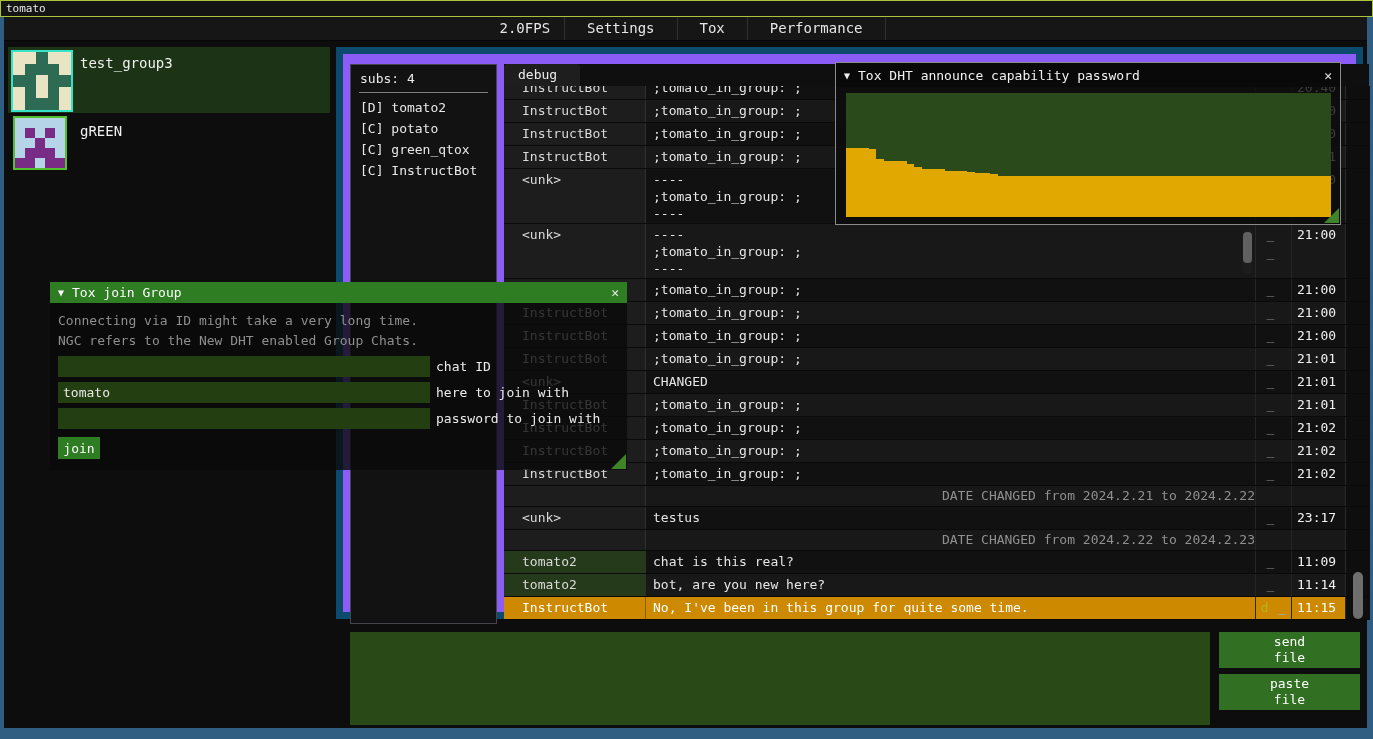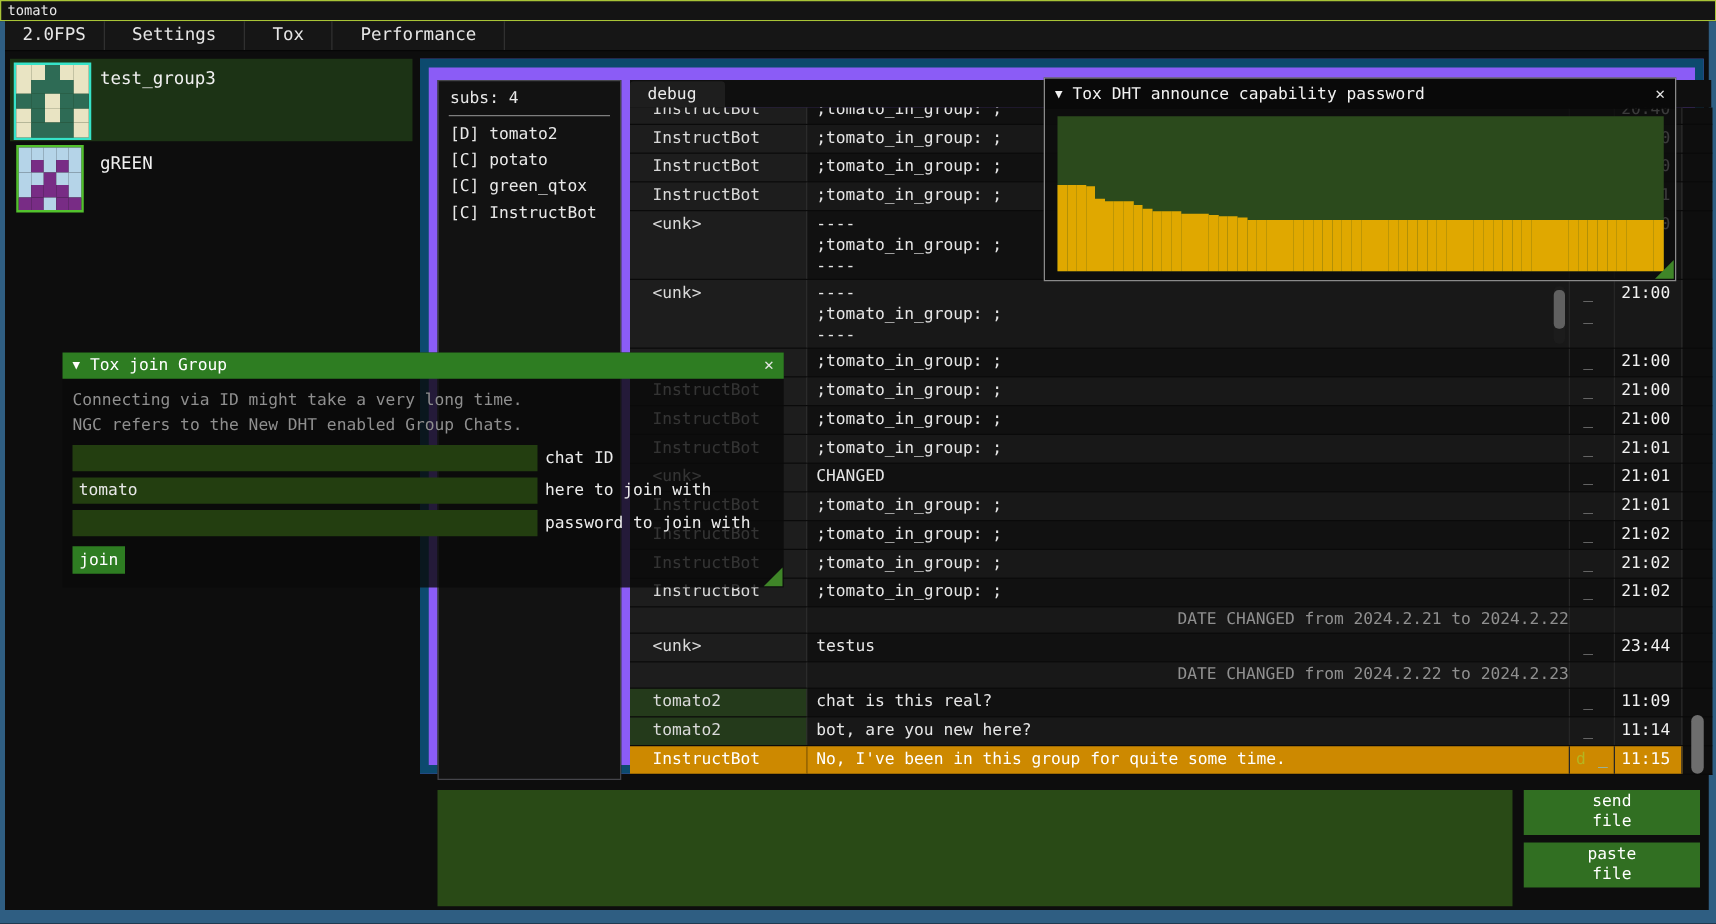--- a/index.html
+++ b/index.html
@@ -11,21 +11,21 @@
   .titlebar { position:absolute; left:0; top:0; width:1373px; height:17px;
               background:#141414; border:1px solid #a9c437; color:#e9e9e9;
               font-size:11px; line-height:15px; padding-left:5px; }
   .frame-left  { position:absolute; left:0; top:17px; width:4px;  height:711px; background:#2f5e82; }
   .frame-right { position:absolute; left:1367px; top:17px; width:6px; height:711px; background:#2f5e82; }
   .frame-bottom{ position:absolute; left:0; top:728px; width:1373px; height:11px; background:#2f5e82; }
 
   
   .menubar { position:absolute; left:4px; top:17px; width:1363px; height:24px;
              background:#161616; display:flex; align-items:stretch; color:#e6e6e6;
-             font-size:14px; border-bottom:1px solid #060606; }
+             font-size:14px; border-bottom:1px solid #060606;justify-content:center; }
   .menu-item { padding:0 22px; line-height:23px; border-right:1px solid #303030; }
   .menu-item:first-child { padding:0 14px; }
 
   
   .group-row { position:absolute; left:8px; width:322px; display:block; }
   .group-row .glabel { position:absolute; left:72px; top:8px; color:#f0f0f0; font-size:14px; }
   .avatar { position:absolute; display:grid; grid-template-columns:repeat(5,1fr); grid-template-rows:repeat(5,1fr); }
   .avatar div { width:100%; height:100%; }
 
   
@@ -321,21 +321,21 @@
     <div class="name"></div>
     <div class="text">DATE CHANGED from 2024.2.21 to 2024.2.22</div>
     <div class="flags"></div>
     <div class="time"></div>
     <div class="gutter"></div>
   </div>
         <div class="msg-row row-even h23">
     <div class="name">&lt;unk&gt;</div>
     <div class="text">testus</div>
     <div class="flags">_ _</div>
-    <div class="time">23:44</div>
+    <div class="time">23:17</div>
     <div class="gutter"></div>
   </div>
         <div class="msg-row row-odd h21 row-date">
     <div class="name"></div>
     <div class="text">DATE CHANGED from 2024.2.22 to 2024.2.23</div>
     <div class="flags"></div>
     <div class="time"></div>
     <div class="gutter"></div>
   </div>
         <div class="msg-row row-even h23 row-peer">

